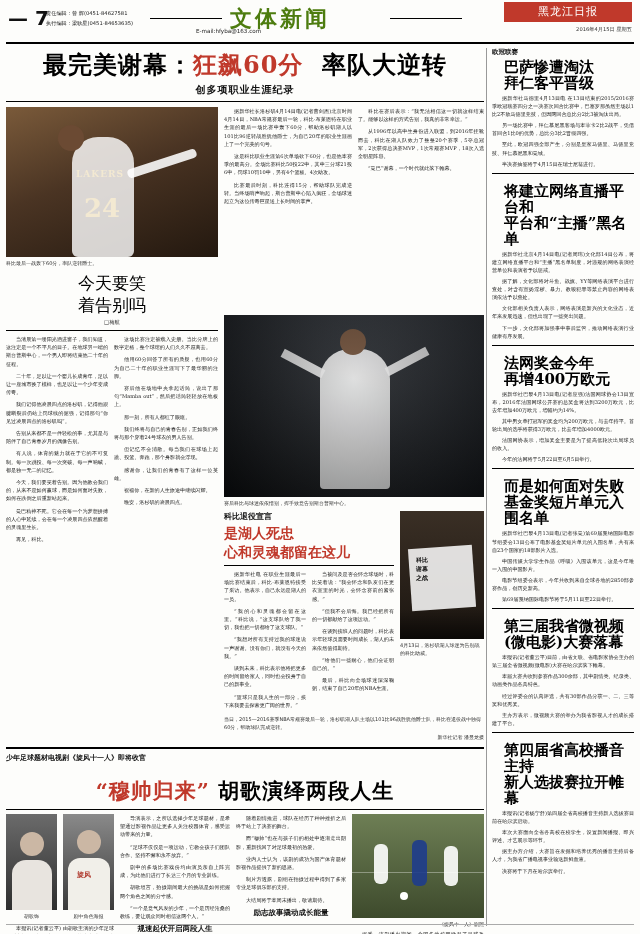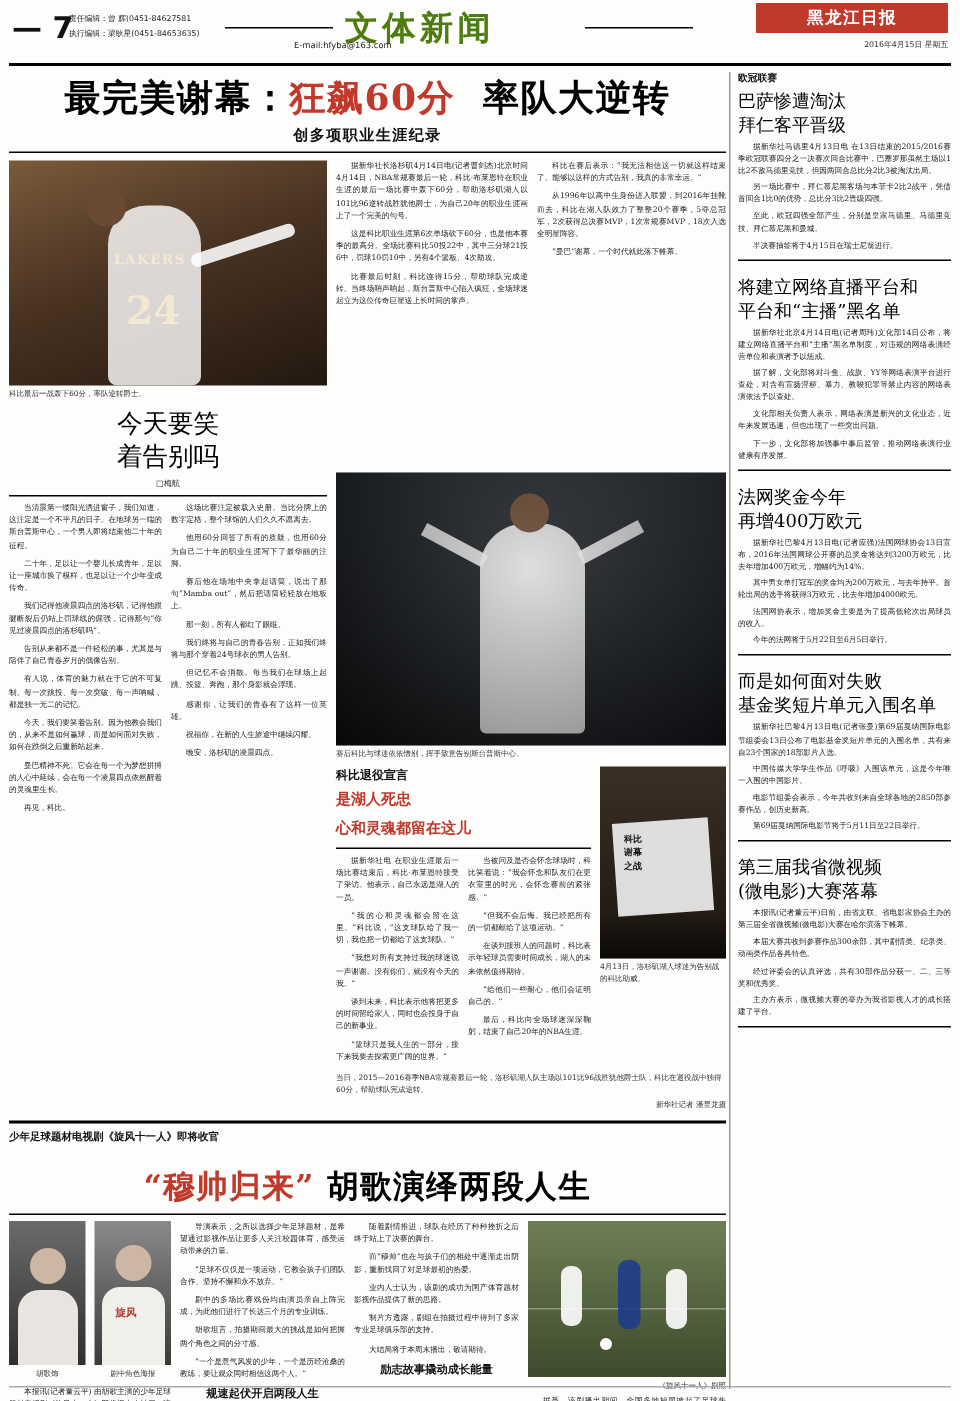--- a/index.html
+++ b/index.html
@@ -12,21 +12,21 @@
   .masthead{position:absolute;left:0;top:0;width:640px;height:44px;}
   .page-num{position:absolute;left:8px;top:6px;font-size:20px;font-weight:bold;color:#111;}
   .contact{position:absolute;left:46px;top:8px;font-size:5.2px;color:#222;line-height:10px;}
   .contact div{white-space:nowrap;}
   .sec-title{position:absolute;left:230px;top:4px;font-size:22px;font-weight:bold;letter-spacing:3px;color:#4d7c0f;
     font-family:"DejaVu Serif","Liberation Serif",serif;}
   .rule-l{position:absolute;left:150px;top:18px;width:72px;height:1px;background:#000;}
   .rule-r{position:absolute;left:390px;top:18px;width:72px;height:1px;background:#000;}
   .email{position:absolute;left:196px;top:28px;font-size:5.6px;color:#222;}
   .brand{position:absolute;right:8px;top:2px;width:128px;height:20px;background:#c0392b;color:#fff;
-    font-size:11px;font-weight:bold;letter-spacing:1px;text-align:center;line-height:20px;
+    font-size:11px;font-weight:normal;letter-spacing:1px;text-align:center;line-height:20px;
     font-family:"DejaVu Serif","Liberation Serif",serif;}
   .brand-date{position:absolute;right:8px;top:26px;width:128px;text-align:right;font-size:5.2px;color:#333;}
   .topline{position:absolute;left:6px;top:42px;width:628px;height:2px;background:#000;}
 
   
   .left{position:absolute;left:6px;top:48px;width:478px;}
   .right{position:absolute;left:492px;top:48px;width:142px;}
   .vdiv{position:absolute;left:486px;top:48px;width:1px;height:878px;background:#999;}
 
   
@@ -49,39 +49,39 @@
     font-family:"DejaVu Serif","Liberation Serif",serif;}
   .body-col p{margin:0 0 4px 0;text-indent:10px;}
 
   .flex{display:flex;}
   .mid-title{font-family:"DejaVu Serif","Liberation Serif",serif;font-weight:normal;font-size:17px;
     line-height:22px;text-align:center;color:#000;}
   .byline{font-size:5.4px;text-align:center;color:#333;margin:3px 0 4px;}
 
   .quote-title{font-family:"DejaVu Serif","Liberation Serif",serif;font-weight:bold;font-size:8px;
     color:#111;margin-bottom:2px;}
-  .quote-big{font-family:"DejaVu Serif","Liberation Serif",serif;font-weight:bold;font-size:10px;
+  .quote-big{font-family:"DejaVu Serif","Liberation Serif",serif;font-weight:bold;font-size:14px;
     line-height:19px;color:#c0392b;}
 
   
   .feat-kicker{font-size:7px;color:#111;margin-bottom:14px;font-weight:bold;}
   .feat-title{font-family:"DejaVu Serif","Liberation Serif",serif;font-weight:bold;font-size:21px;
     text-align:center;letter-spacing:1px;color:#000;}
   .feat-title .red{color:#c0392b;}
   .portrait{height:96px;background:linear-gradient(180deg,#6b6b6b,#2e2e2e);}
   .portrait2{height:96px;background:linear-gradient(180deg,#8a8a8a,#3a3a3a);}
   .field{height:104px;background:linear-gradient(180deg,#6e7f55 0%,#3d4a2c 100%);}
   .sub-h{font-size:7.5px;font-weight:bold;text-align:center;color:#111;margin:3px 0 2px;
     font-family:"DejaVu Serif","Liberation Serif",serif;}
 
   
   .r-item{margin-bottom:9px;}
   .r-kicker{font-size:6.5px;font-weight:bold;color:#111;margin-bottom:2px;}
-  .r-title{font-family:"DejaVu Serif","Liberation Serif",serif;font-weight:normal;font-size:12px;
-    line-height:16px;color:#000;}
+  .r-title{font-family:"DejaVu Serif","Liberation Serif",serif;font-weight:bold;font-size:15px;
+    line-height:16px;color:#000;margin-left:12px;}
   .r-body{font-size:5.1px;line-height:8.1px;color:#1b1b1b;text-align:justify;margin-top:3px;
     font-family:"DejaVu Serif","Liberation Serif",serif;}
   .r-body p{margin:0 0 3px 0;text-indent:10px;}
   .r-rule{height:1px;background:#000;margin:5px 0 5px 0;}
 
   
   .silh{position:absolute;background:rgba(255,255,255,.88);}
   .jersey-num{position:absolute;color:#f3e9d2;font-weight:bold;font-family:"DejaVu Serif",serif;}
   .bottomline{position:absolute;left:6px;top:924px;width:628px;height:1px;background:#aaa;}
 </style>
@@ -351,16 +351,26 @@
       <div class="r-title">(微电影)大赛落幕</div>
       <div class="r-body">
         <p>本报讯(记者董云平)日前，由省文联、省电影家协会主办的第三届全省微视频(微电影)大赛在哈尔滨落下帷幕。</p>
         <p>本届大赛共收到参赛作品300余部，其中剧情类、纪录类、动画类作品各具特色。</p>
         <p>经过评委会的认真评选，共有30部作品分获一、二、三等奖和优秀奖。</p>
         <p>主办方表示，微视频大赛的举办为我省影视人才的成长搭建了平台。</p>
       </div>
       <div class="r-rule"></div>
     </div>
 
+    <div class="r-item">
+      <div class="r-title">第四届省高校播音主持</div>
+      <div class="r-title">新人选拔赛拉开帷幕</div>
+      <div class="r-body">
+        <p>本报讯(记者杨宁舒)第四届全省高校播音主持新人选拔赛日前在哈尔滨启动。</p>
+        <p>本次大赛面向全省各高校在校学生，设置新闻播报、即兴评述、才艺展示等环节。</p>
+        <p>据主办方介绍，大赛旨在发掘和培养优秀的播音主持后备人才，为我省广播电视事业输送新鲜血液。</p>
+        <p>决赛将于下月在哈尔滨举行。</p>
+      </div>
+    </div>
   </div>
 
   <div class="bottomline"></div>
 </div>
 
 </body></html>

